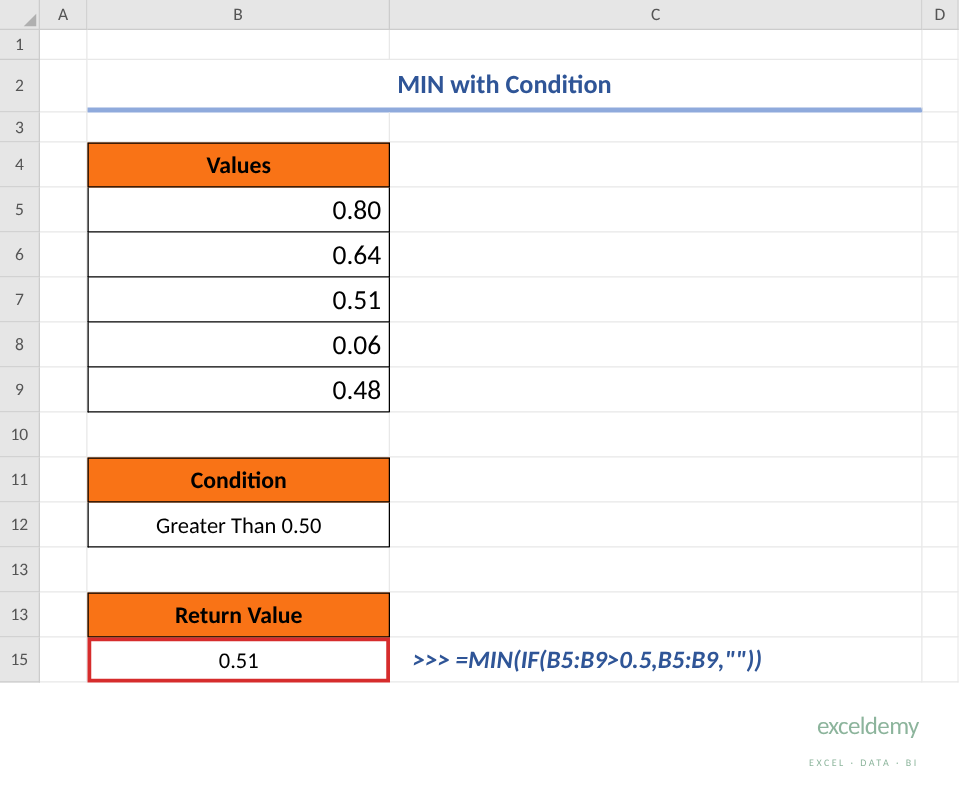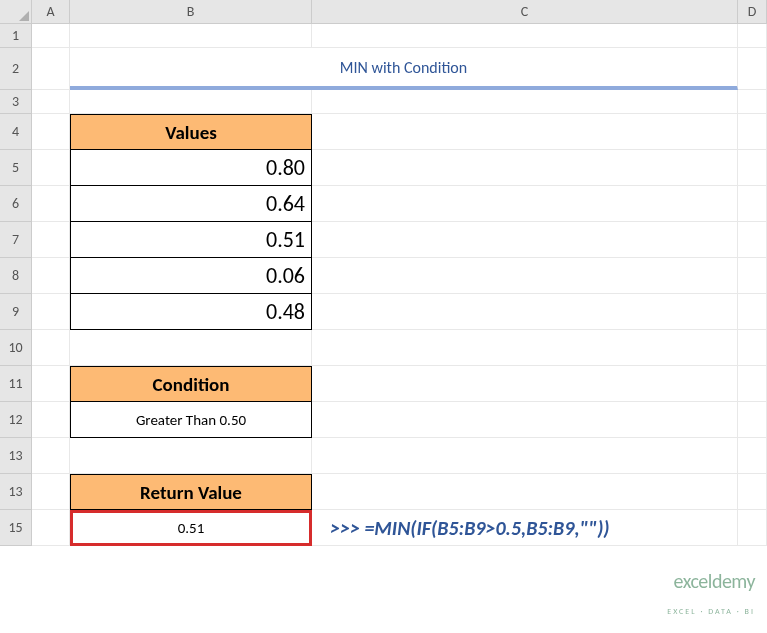--- a/index.html
+++ b/index.html
@@ -59,62 +59,62 @@
     align-items: center;
     font-size: 18px;
     padding: 0 6px;
     position: relative;
   }
   .title-cell {
     grid-column: 3 / 5;
     grid-row: 3;
     align-items: center;
     justify-content: center;
-    font-size: 16px;
-    font-weight: normal;
+    font-size: 21px;
+    font-weight: bold;
     color: #2f5597;
     border-bottom: 4px solid #8faadc;
   }
   .header-bordered {
-    background: #fdba74;
+    background: #f97316;
     border: 1.5px solid #000;
     font-weight: bold;
     justify-content: center;
     font-size: 19px;
   }
   .data-bordered {
     border-left: 1.5px solid #000;
     border-right: 1.5px solid #000;
     border-bottom: 1.5px solid #000;
     justify-content: flex-end;
     font-size: 22px;
   }
   .center-bordered {
     border-left: 1.5px solid #000;
     border-right: 1.5px solid #000;
     border-bottom: 1.5px solid #000;
     justify-content: center;
-    font-size: 15px;
+    font-size: 18px;
   }
   .red-border {
     border: 3px solid #d62c2c !important;
     justify-content: center;
   }
   .formula-label {
     font-weight: bold;
     font-style: italic;
     font-size: 20px;
     color: #2f5597;
     padding-left: 18px;
     white-space: nowrap;
     overflow: visible;
   }
   .watermark {
     position: absolute;
-    right: 12px;
+    right: 32px;
     bottom: 18px;
     opacity: 0.5;
     text-align: right;
     line-height: 1;
   }
   .watermark .brand {
     font-size: 20px;
     color: #1b6b3a;
     font-weight: 400;
     letter-spacing: -0.5px;

